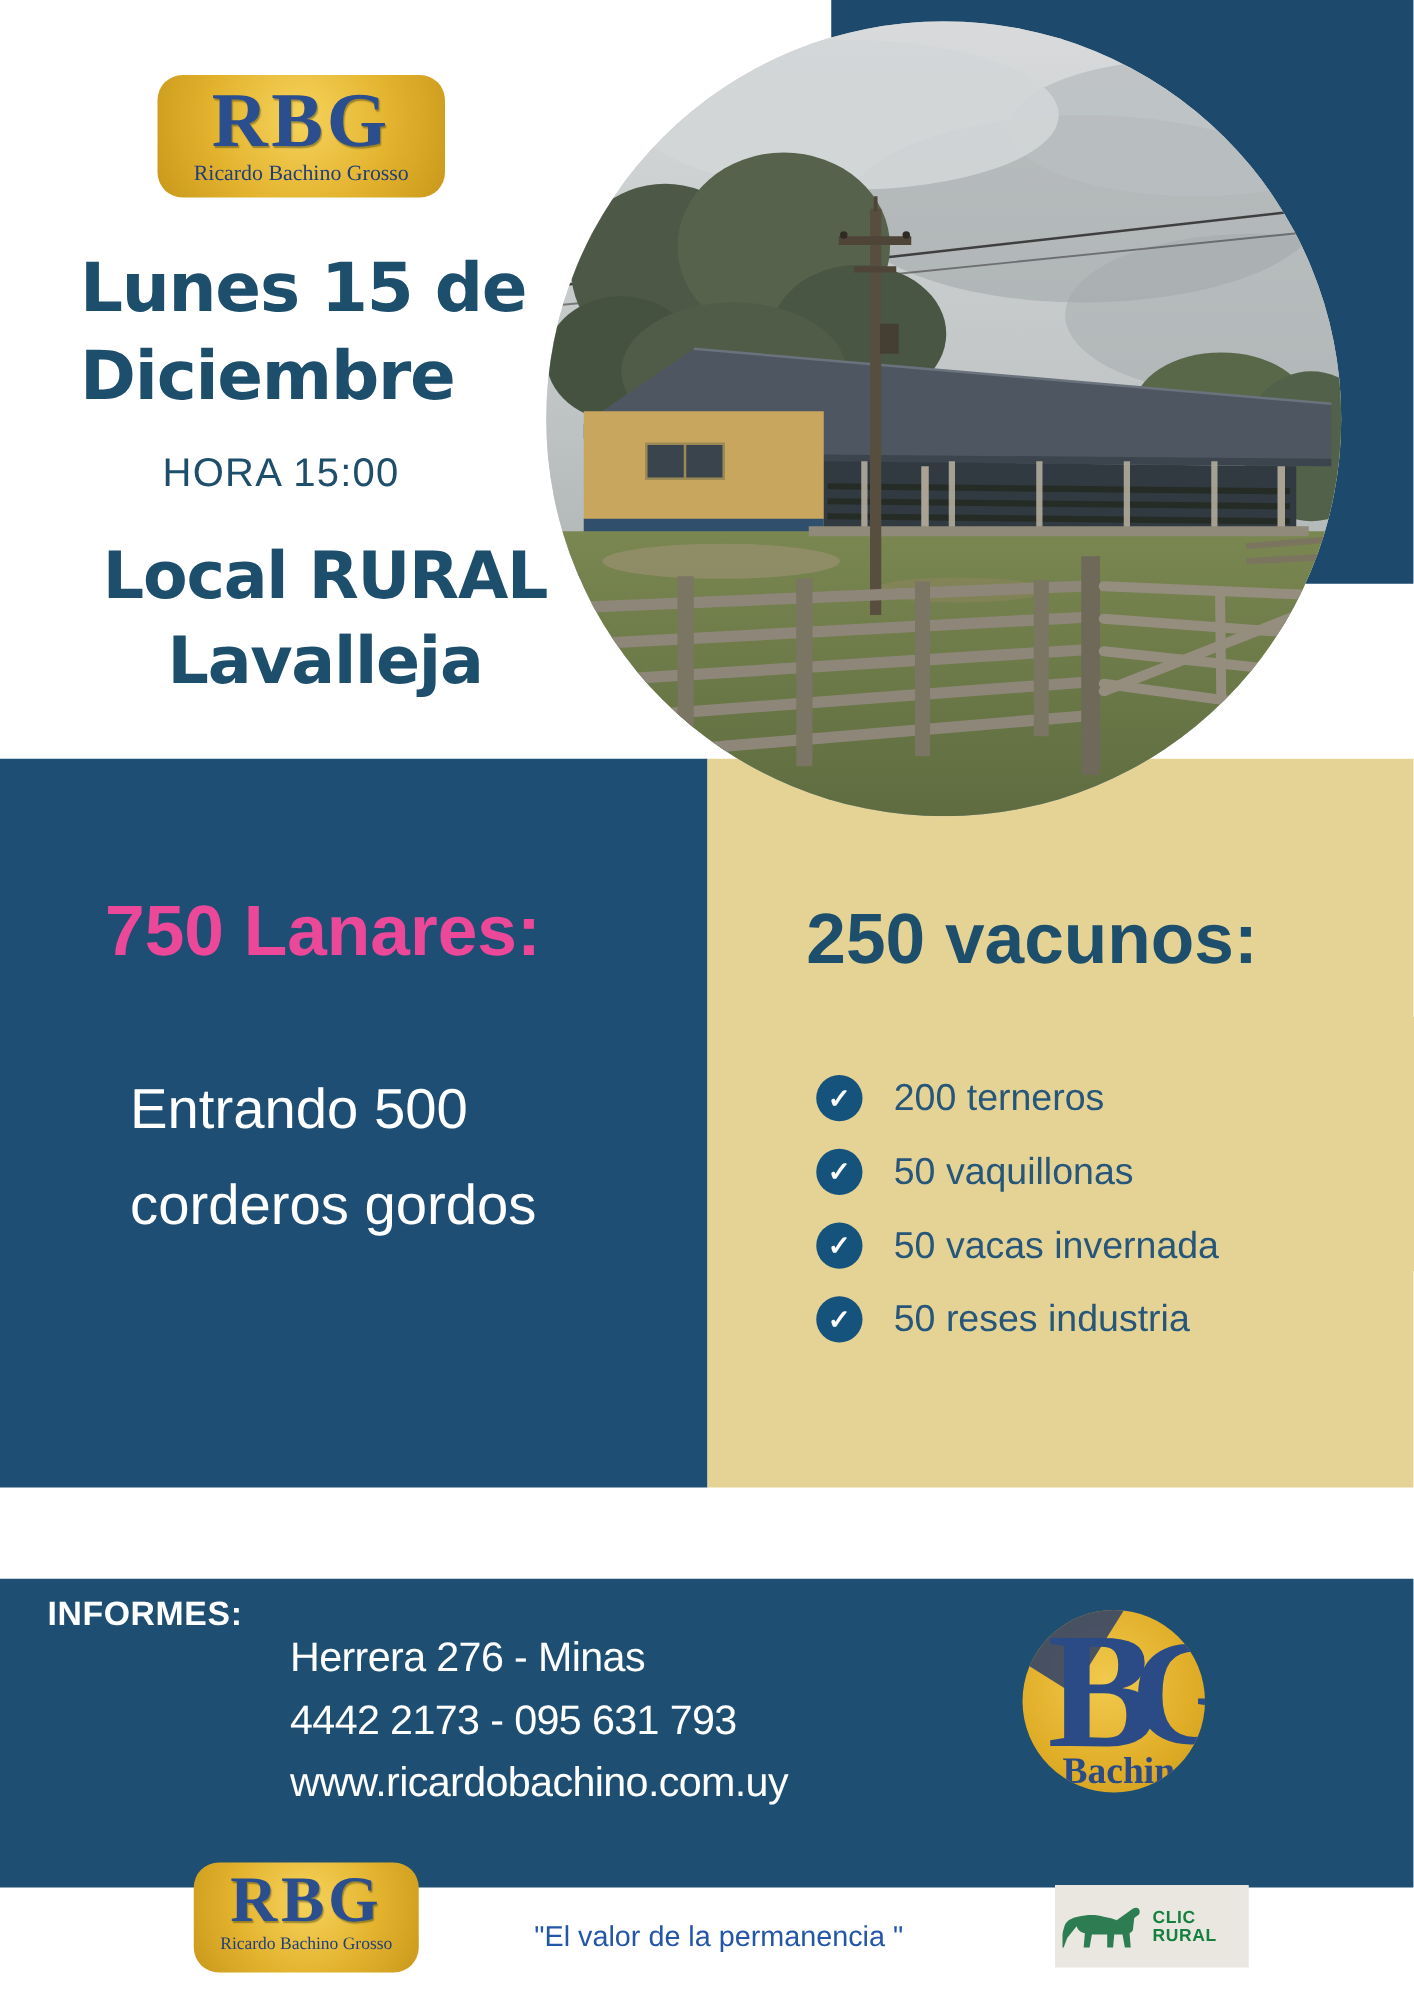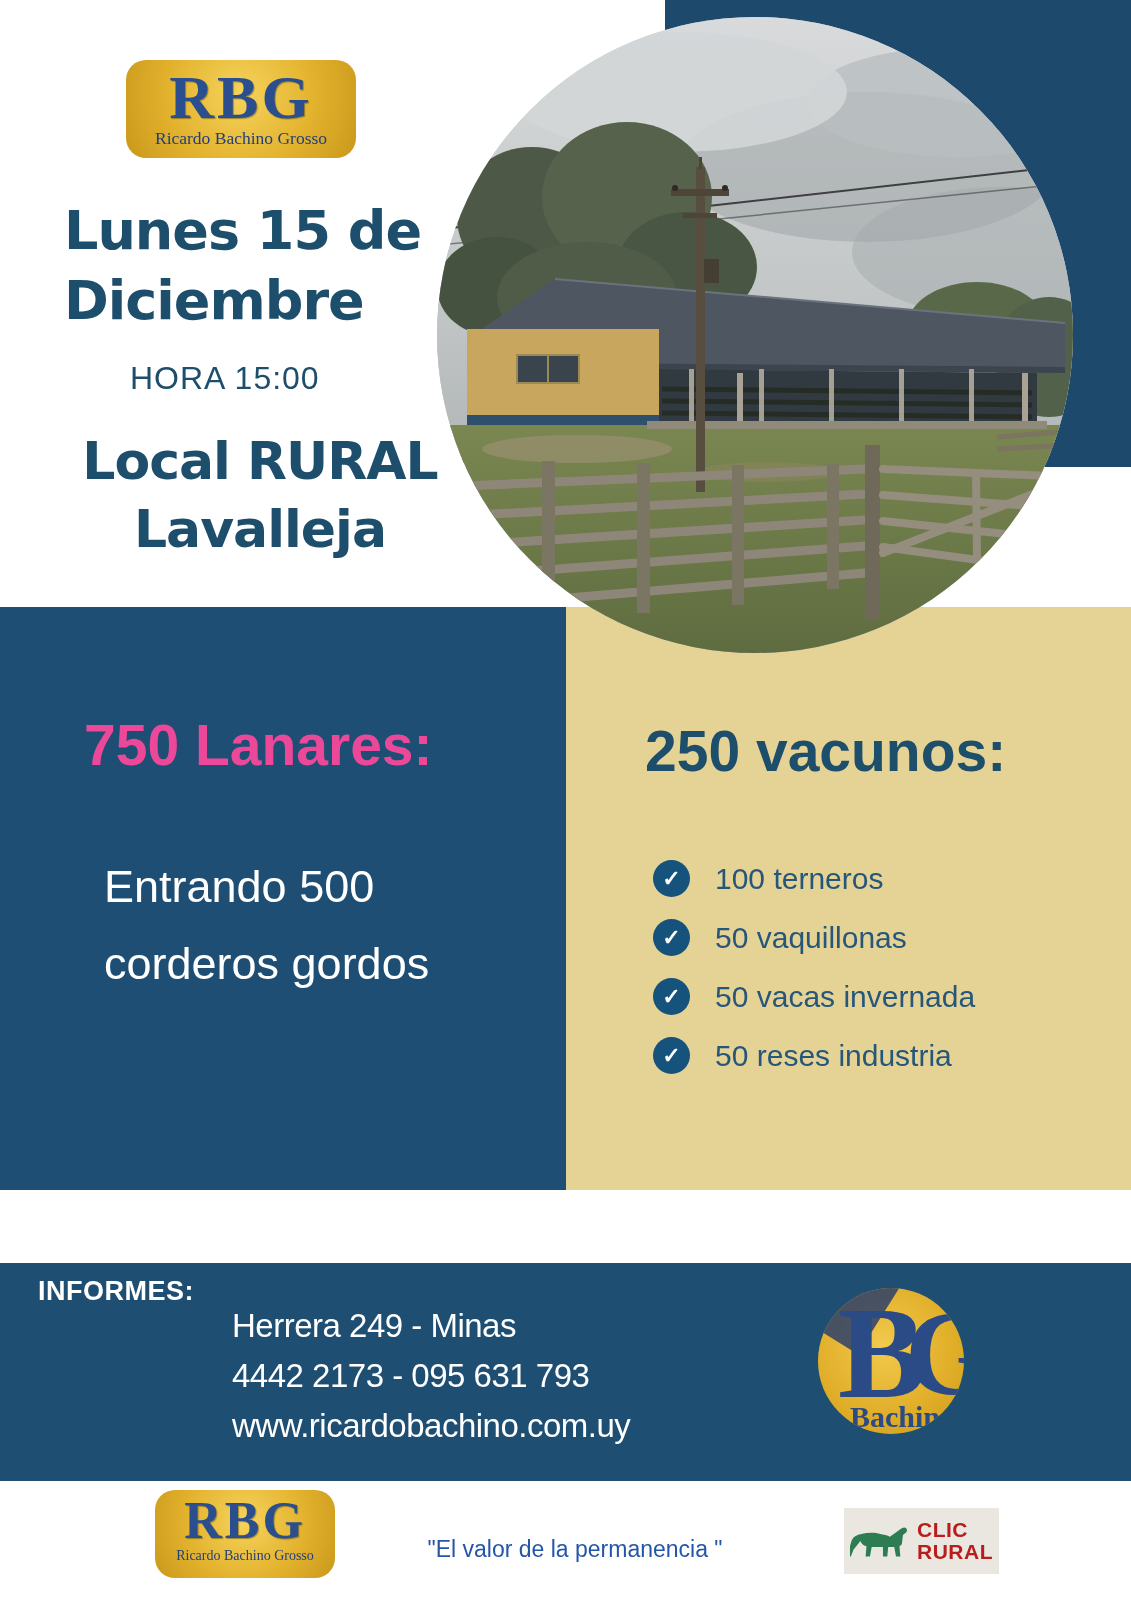--- a/index.html
+++ b/index.html
@@ -43,41 +43,41 @@
   .lanares-detail{position:absolute;left:104px;top:848px;color:#ffffff;font-size:45px;line-height:1.72;}
   .vacunos-title{position:absolute;left:645px;top:718px;color:#1d4e6b;font-weight:bold;font-size:57px;}
   .checklist{position:absolute;left:653px;top:860px;display:flex;flex-direction:column;gap:22px;}
   .check-row{display:flex;align-items:center;gap:25px;}
   .check-circle{width:37px;height:37px;border-radius:50%;background:#15527c;color:#ffffff;
                 display:flex;align-items:center;justify-content:center;
                 font-size:22px;font-weight:bold;flex:0 0 auto;}
   .check-label{color:#26567a;font-size:30px;}
 
   
-  .informes-bar{position:absolute;left:0;top:1263px;width:1131px;height:218px;background:#1e4f73;}
+  .informes-bar{position:absolute;left:0;top:1263px;width:1131px;height:247px;background:#1e4f73;}
   .informes-heading{position:absolute;left:38px;top:13px;color:#ffffff;font-weight:bold;
                     font-size:27px;letter-spacing:.5px;}
   .contact-lines{position:absolute;left:232px;top:38px;color:#ffffff;font-size:33px;
                  letter-spacing:-.5px;line-height:50px;}
   .contact-lines .website{cursor:pointer;}
   .bar-logo-circle{position:absolute;left:818px;top:25px;width:146px;height:146px;border-radius:50%;
                    overflow:hidden;background:radial-gradient(circle at 45% 40%, #f2ca4e, #e0ad27 60%, #c89a1a);
                    font-family:"Liberation Serif",serif;font-weight:bold;color:#2a4b85;}
   .bar-logo-circle .corner{position:absolute;left:-38px;top:-46px;width:110px;height:90px;
                    background:#2b3f6b;transform:rotate(32deg);opacity:.85;}
   .bar-logo-circle .b1{position:absolute;left:20px;top:-14px;font-size:132px;line-height:1.2;}
   .bar-logo-circle .g1{position:absolute;right:-34px;top:-6px;font-size:120px;line-height:1.2;}
   .bar-logo-circle .word{position:absolute;left:32px;bottom:0;font-size:30px;}
 
   
   .slogan{position:absolute;left:415px;top:1536px;width:320px;text-align:center;
           color:#2456a8;font-size:23px;}
   .clic-rural{position:absolute;left:844px;top:1508px;width:155px;height:66px;background:#eae7e1;
               display:flex;align-items:center;gap:8px;padding:4px 6px;box-sizing:border-box;}
-  .clic-text{color:#b91c1c;font-weight:bold;font-size:21px;line-height:1.05;letter-spacing:.5px;}
+  .clic-text{color:#15803d;font-weight:bold;font-size:14px;line-height:1.05;letter-spacing:.5px;}
 </style>
 </head>
 <body>
 
 <div class="page">
 
   <div class="block-top-right"></div>
   <div class="panel-blue"></div>
   <div class="panel-beige"></div>
 
@@ -197,40 +197,40 @@
   <div class="lanares-title">750 Lanares:</div>
   <div class="lanares-detail">
     <div>Entrando 500</div>
     <div>corderos gordos</div>
   </div>
 
   <div class="vacunos-title">250 vacunos:</div>
   <div class="checklist">
     <div class="check-row">
       <span class="check-circle">✓</span>
-      <span class="check-label">100 terneros</span>
+      <span class="check-label">200 terneros</span>
     </div>
     <div class="check-row">
       <span class="check-circle">✓</span>
       <span class="check-label">50 vaquillonas</span>
     </div>
     <div class="check-row">
       <span class="check-circle">✓</span>
       <span class="check-label">50 vacas invernada</span>
     </div>
     <div class="check-row">
       <span class="check-circle">✓</span>
       <span class="check-label">50 reses industria</span>
     </div>
   </div>
 
   <div class="informes-bar">
     <div class="informes-heading">INFORMES:</div>
     <div class="contact-lines">
-      <div>Herrera 249 - Minas</div>
+      <div>Herrera 276 - Minas</div>
       <div>4442 2173  - 095 631 793</div>
       <div class="website">www.ricardobachino.com.uy</div>
     </div>
     <div class="bar-logo-circle">
       <span class="corner"></span>
       <span class="b1">B</span>
       <span class="g1">G</span>
       <span class="word">Bachino</span>
     </div>
   </div>

